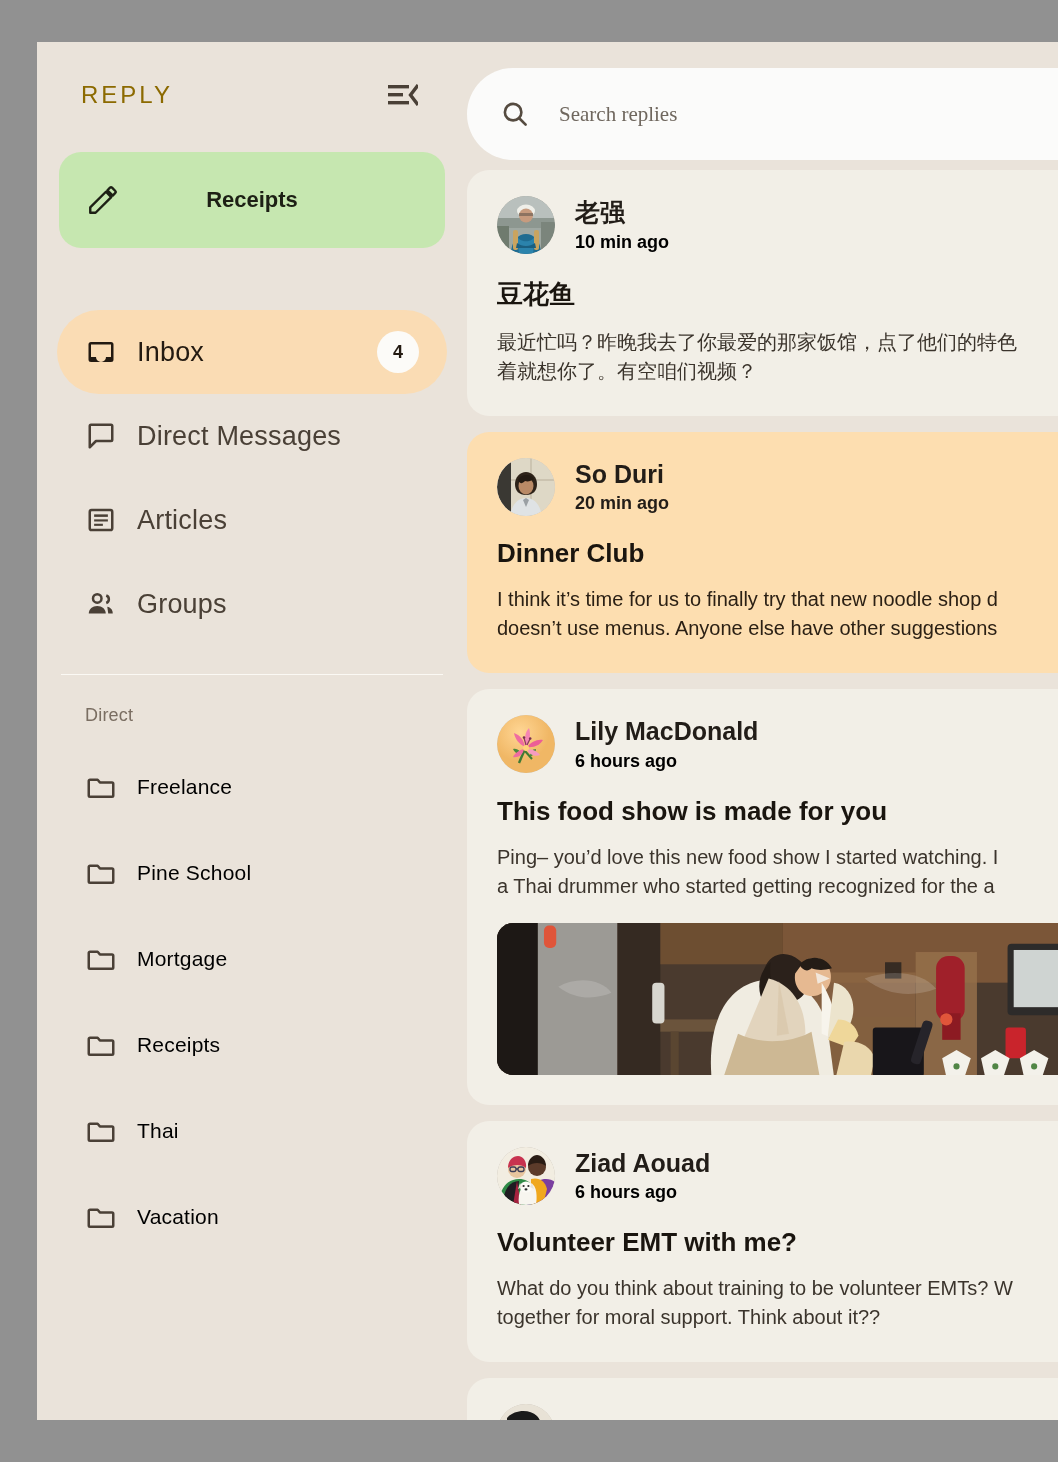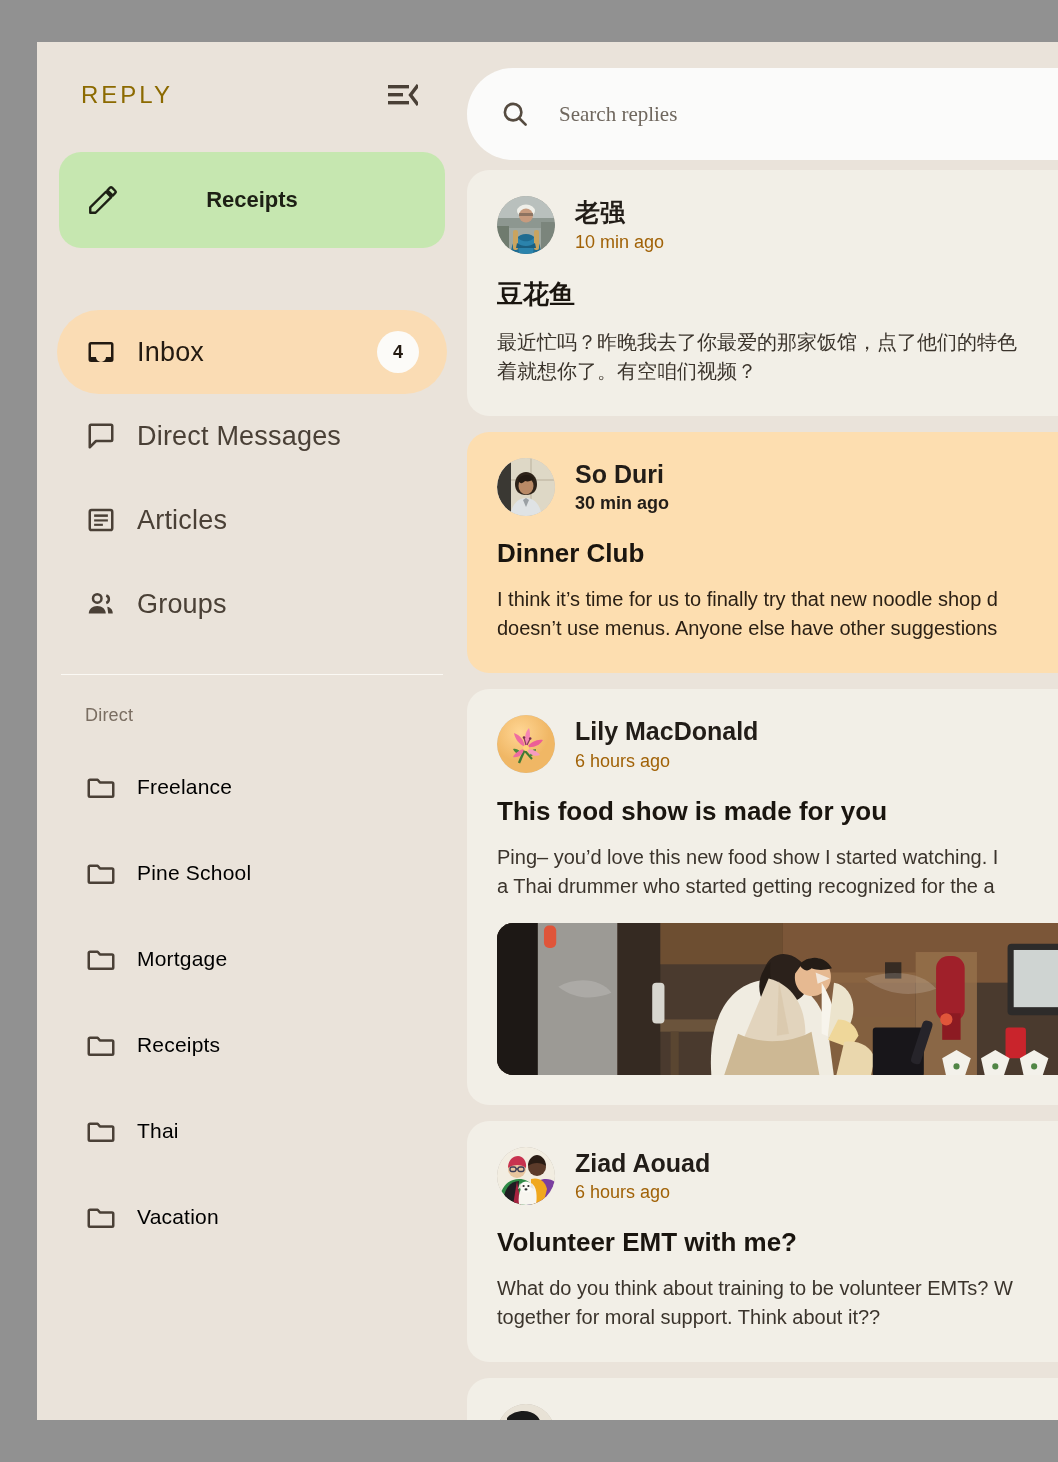--- a/index.html
+++ b/index.html
@@ -178,21 +178,21 @@
     width: 58px; height: 58px;
     border-radius: 50%;
     flex: 0 0 58px;
     overflow: hidden;
     margin-right: 20px;
     background: #CFC8BE;
   }
   .avatar svg { display: block; width: 58px; height: 58px; }
   .sender { font-size: 25px; font-weight: 700; color: #221D18; line-height: 1.3;}
   .timestamp { font-size: 18px; font-weight: 700; color: #221D18; line-height: 1.45;}
-  .email-card:not(.selected) .timestamp { color: #a16207; font-weight: 400;}
+  .email-card:not(.selected) .timestamp { color: #000000; font-weight: 700;}
 
   .subject {
     font-size: 26px;
     color: #1A150F;
     margin-top: 22px;
     white-space: nowrap;
   }
   .preview {
     font-size: 20px;
     color: #3B342C;
@@ -419,21 +419,21 @@
                 <path d="M18 26c0-7 5-12 11-12s11 5 11 12-4 11-11 11-11-4-11-11z" fill="#2e2319"></path>
                 <ellipse cx="29" cy="28" rx="7.5" ry="8.5" fill="#b98a66"></ellipse>
                 <path d="M21 22c2-6 14-7 16-1-3 2-6 3-9 2-3 3-5 3-7-1z" fill="#241b13"></path>
                 <path d="M13 58c2-12 8-18 16-18s14 6 16 18z" fill="#dfe3e5"></path>
                 <path d="M26 42l3 7 3-7-3-2z" fill="#9aa0a4"></path>
               </g>
             </svg>
           </div>
           <div>
             <div class="sender">So Duri</div>
-            <div class="timestamp">30 min ago</div>
+            <div class="timestamp">20 min ago</div>
           </div>
         </div>
         <h2 class="subject">Dinner Club</h2>
         <div class="preview">
           <span class="ln">I think it’s time for us to finally try that new noodle shop d</span>
           <span class="ln">doesn’t use menus. Anyone else have other suggestions </span>
         </div>
       </article>
 
       <article class="email-card">

